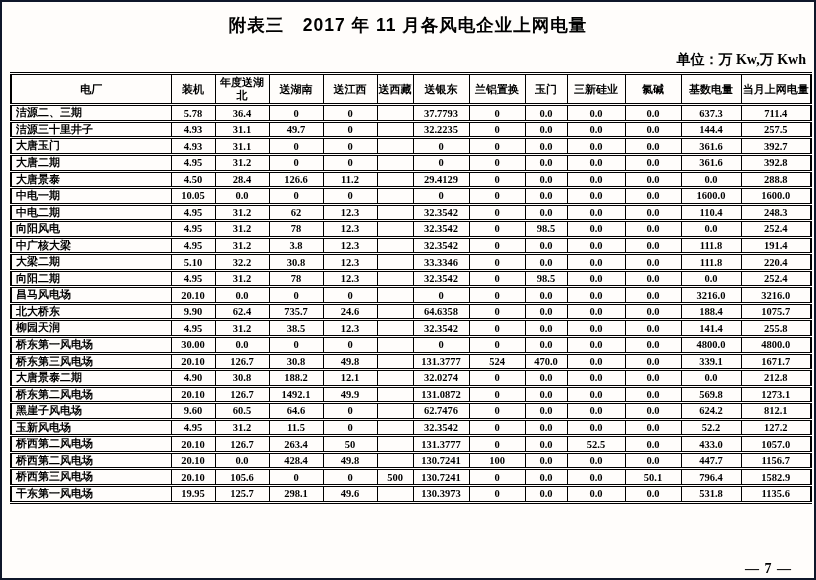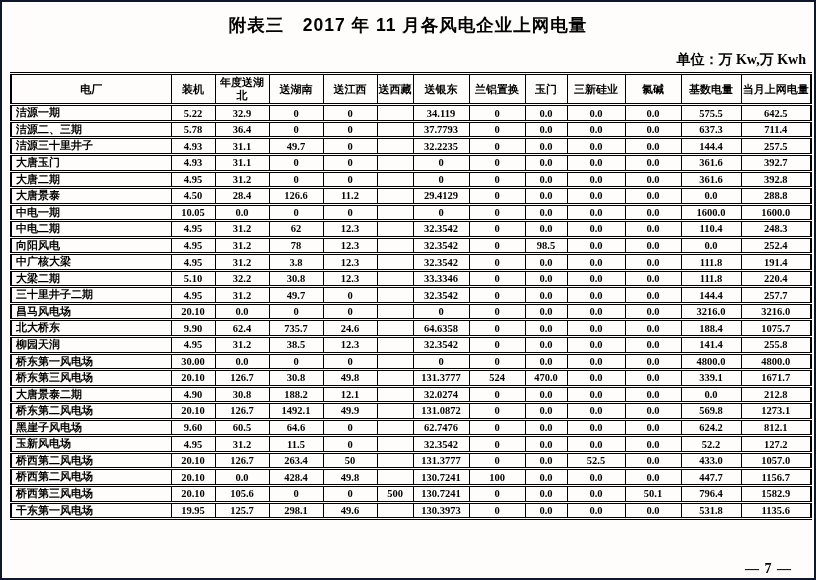--- a/index.html
+++ b/index.html
@@ -122,35 +122,20 @@
           <th>兰铝置换</th>
           <th>玉门</th>
           <th>三新硅业</th>
           <th>氯碱</th>
           <th>基数电量</th>
           <th>当月上网电量</th>
         </tr>
     </thead>
     <tbody>
         <tr>
-          <td>洁源一期</td>
-          <td>5.22</td>
-          <td>32.9</td>
-          <td>0</td>
-          <td>0</td>
-          <td></td>
-          <td>34.119</td>
-          <td>0</td>
-          <td>0.0</td>
-          <td>0.0</td>
-          <td>0.0</td>
-          <td>575.5</td>
-          <td>642.5</td>
-        </tr>
-        <tr>
           <td>洁源二、三期</td>
           <td>5.78</td>
           <td>36.4</td>
           <td>0</td>
           <td>0</td>
           <td></td>
           <td>37.7793</td>
           <td>0</td>
           <td>0.0</td>
           <td>0.0</td>
@@ -287,33 +272,33 @@
           <td></td>
           <td>33.3346</td>
           <td>0</td>
           <td>0.0</td>
           <td>0.0</td>
           <td>0.0</td>
           <td>111.8</td>
           <td>220.4</td>
         </tr>
         <tr>
-          <td>三十里井子二期</td>
-          <td>4.95</td>
-          <td>31.2</td>
-          <td>49.7</td>
-          <td>0</td>
-          <td></td>
-          <td>32.3542</td>
-          <td>0</td>
-          <td>0.0</td>
-          <td>0.0</td>
-          <td>0.0</td>
-          <td>144.4</td>
-          <td>257.7</td>
+          <td>向阳二期</td>
+          <td>4.95</td>
+          <td>31.2</td>
+          <td>78</td>
+          <td>12.3</td>
+          <td></td>
+          <td>32.3542</td>
+          <td>0</td>
+          <td>98.5</td>
+          <td>0.0</td>
+          <td>0.0</td>
+          <td>0.0</td>
+          <td>252.4</td>
         </tr>
         <tr>
           <td>昌马风电场</td>
           <td>20.10</td>
           <td>0.0</td>
           <td>0</td>
           <td>0</td>
           <td></td>
           <td>0</td>
           <td>0</td>

